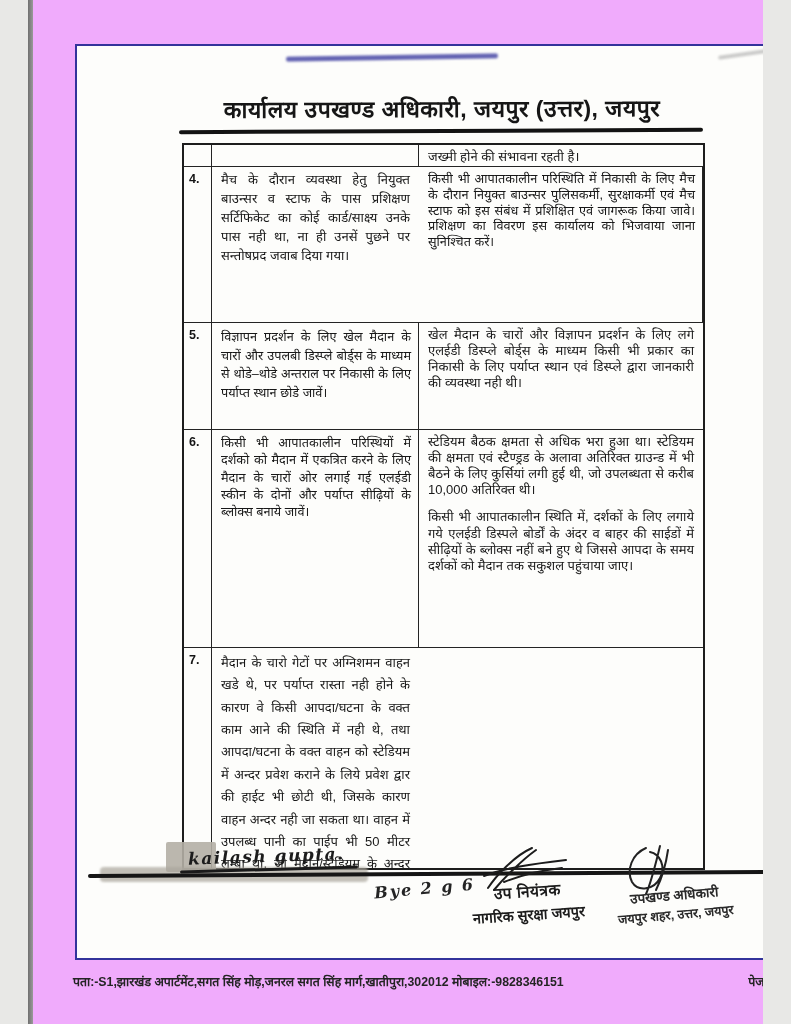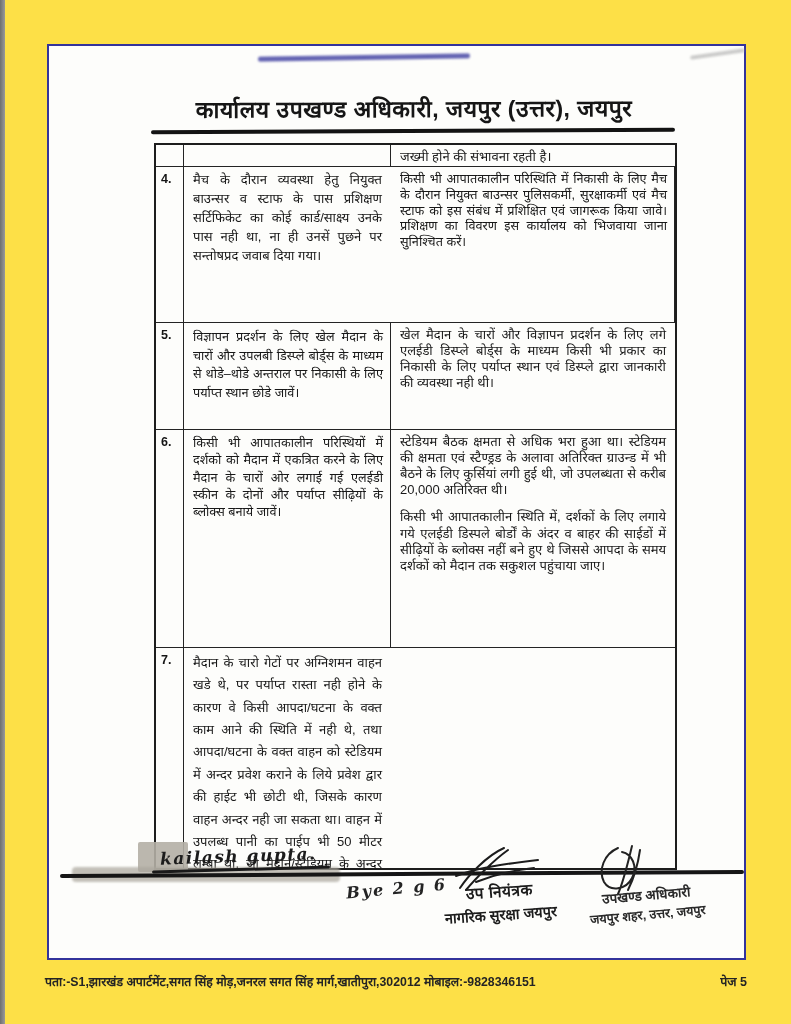--- a/index.html
+++ b/index.html
@@ -2,23 +2,23 @@
 <html><head>
 <meta charset="utf-8">
 <style>
   html,body{margin:0;padding:0;}
   body{
     background:#e8e8e6;
     font-family:"Liberation Sans","DejaVu Sans",sans-serif;
   }
   .page{
     position:relative;
-    width:791px;height:1024px;
+    width:735px;height:1024px;
     margin:0 auto;
-    background:#fde047;
+    background:#f0abfc;
     overflow:hidden;
     color:#1b1b1b;
   }
   .scan-edge{
     position:absolute;left:0;top:0;width:5px;height:100%;
     background:linear-gradient(90deg,#6f6f6f,#9a9a9a);
   }
   .frame{
     position:absolute;left:47px;top:44px;width:699px;height:916px;
     border:2px solid #33339b;box-sizing:border-box;
@@ -154,21 +154,21 @@
 
     <div class="cell num">5.</div>
     <div class="cell rec lh-m">विज्ञापन प्रदर्शन के लिए खेल मैदान के चारों और उपलबी डिस्प्ले बोर्ड्स के माध्यम से थोडे–थोडे अन्तराल पर निकासी के लिए पर्याप्त स्थान छोडे जावें।</div>
     <div class="cell find last-col lh-t">
       <p>खेल मैदान के चारों और विज्ञापन प्रदर्शन के लिए लगे एलईडी डिस्प्ले बोर्ड्स के माध्यम किसी भी प्रकार का निकासी के लिए पर्याप्त स्थान एवं डिस्प्ले द्वारा जानकारी की व्यवस्था नही थी।</p>
     </div>
 
     <div class="cell num">6.</div>
     <div class="cell rec lh-x">किसी भी आपातकालीन परिस्थियों में दर्शको को मैदान में एकत्रित करने के लिए मैदान के चारों ओर लगाई गई एलईडी स्कीन के दोनों और पर्याप्त सीढ़ियों के ब्लोक्स बनाये जावें।</div>
     <div class="cell find last-col lh-t">
-      <p>स्टेडियम बैठक क्षमता से अधिक भरा हुआ था। स्टेडियम की क्षमता एवं स्टैण्ड्रड के अलावा अतिरिक्त ग्राउन्ड में भी बैठने के लिए कुर्सियां लगी हुई थी, जो उपलब्धता से करीब 20,000 अतिरिक्त थी।</p>
+      <p>स्टेडियम बैठक क्षमता से अधिक भरा हुआ था। स्टेडियम की क्षमता एवं स्टैण्ड्रड के अलावा अतिरिक्त ग्राउन्ड में भी बैठने के लिए कुर्सियां लगी हुई थी, जो उपलब्धता से करीब 10,000 अतिरिक्त थी।</p>
       <p>किसी भी आपातकालीन स्थिति में, दर्शकों के लिए लगाये गये एलईडी डिस्पले बोर्डों के अंदर व बाहर की साईडों में सीढ़ियों के ब्लोक्स नहीं बने हुए थे जिससे आपदा के समय दर्शकों को मैदान तक सकुशल पहुंचाया जाए।</p>
     </div>
 
     <div class="cell num last-row">7.</div>
     <div class="cell find last-col last-row lh-l">
       <p>मैदान के चारो गेटों पर अग्निशमन वाहन खडे थे, पर पर्याप्त रास्ता नही होने के कारण वे किसी आपदा/घटना के वक्त काम आने की स्थिति में नही थे, तथा आपदा/घटना के वक्त वाहन को स्टेडियम में अन्दर प्रवेश कराने के लिये प्रवेश द्वार की हाईट भी छोटी थी, जिसके कारण वाहन अन्दर नही जा सकता था। वाहन में उपलब्ध पानी का पाईप भी 50 मीटर लम्बा था, जो मैदान/स्टेडियम के अन्दर आपात स्थिति में नही पहुंच सकता था, ना ही किसी</p>
     </div>
   </div>
 
   <div class="smudge-a"></div>

